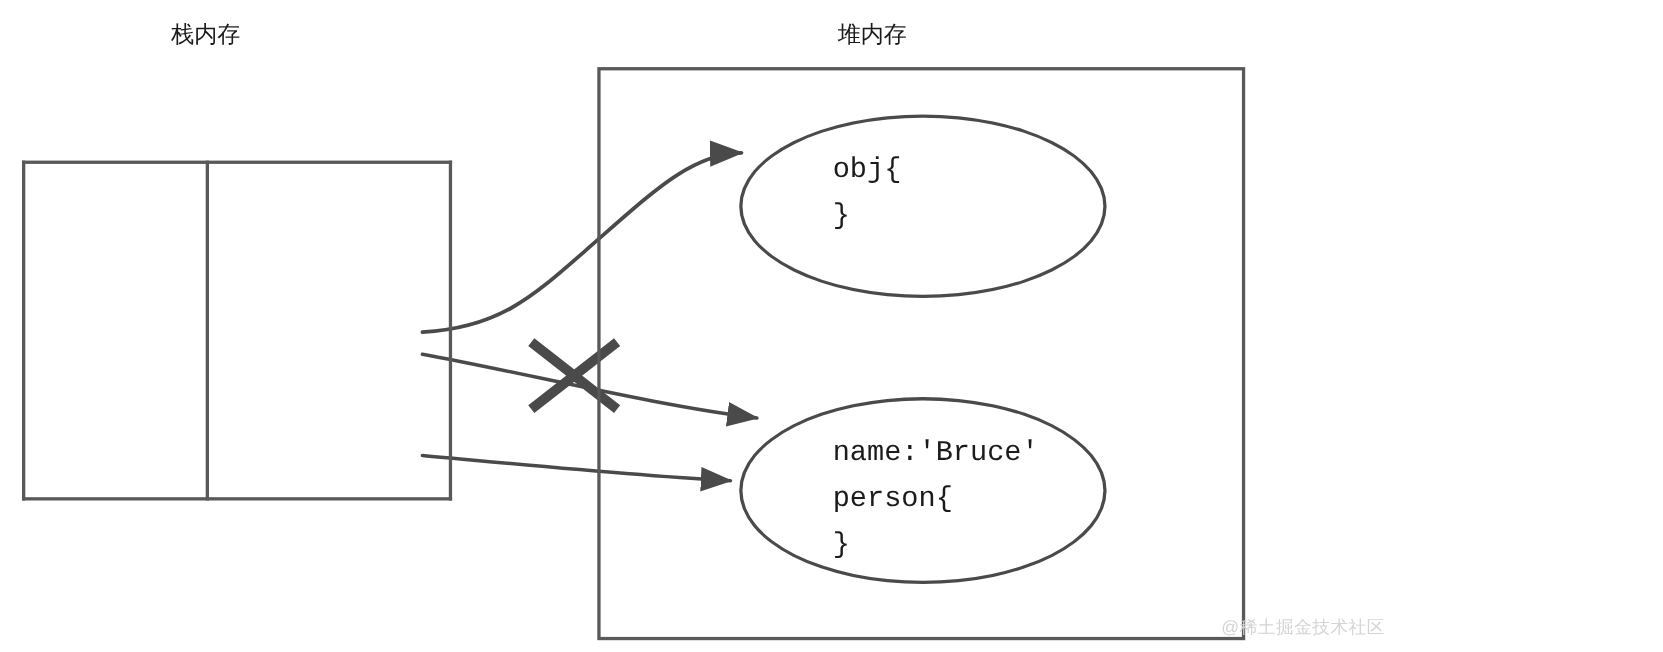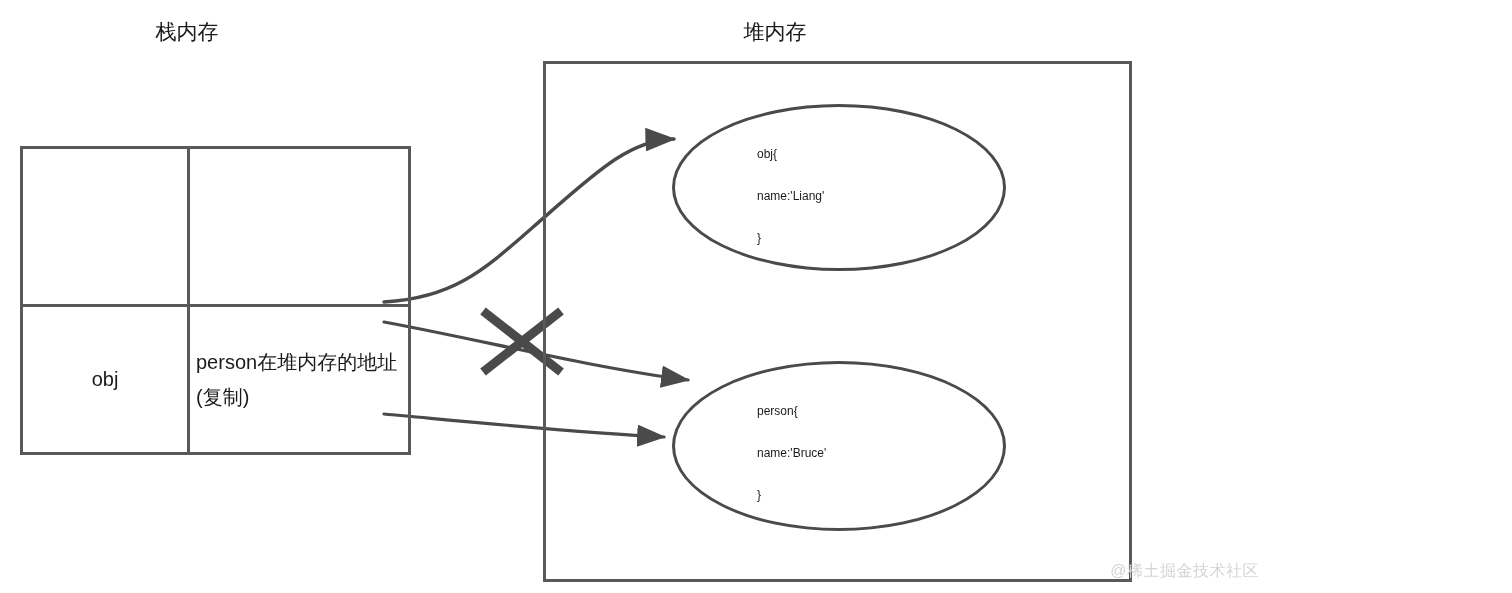--- a/index.html
+++ b/index.html
@@ -27,21 +27,21 @@
   
   .diagram-title {
     position: absolute;
     font-size: 21px;
     line-height: 26px;
     color: #1b1b1b;
     text-align: center;
     white-space: nowrap;
   }
   #stack-title { left: 90px; top: 19px; width: 170px; }
-  #heap-title  { left: 678px; top: 19px; width: 170px; }
+  #heap-title  { left: 696px; top: 19px; width: 170px; }
 
   
   #stack-table {
     position: absolute;
     left: 8px;
     top: 146px;
     width: 364px;
     height: 309px;
     border-collapse: collapse;
     table-layout: fixed;
@@ -85,24 +85,25 @@
     border: 3px solid #4a4a4a;
     border-radius: 50%;
     box-sizing: border-box;
     background: transparent;
   }
   #obj-ellipse    { left: 660px; top: 104px; width: 334px; height: 167px; }
   #person-ellipse { left: 660px; top: 361px; width: 334px; height: 170px; }
 
   .obj-text {
     position: absolute;
-    font-size: 12px;
+    font-size: 26px;
     line-height: 42px;
     color: #1b1b1b;
     white-space: nowrap;
+    font-family: Liberation Mono, monospace;
   }
   #obj-text-block    { left: 745px; top: 133px; }
   #person-text-block { left: 745px; top: 390px; }
 
   
   #watermark {
     position: absolute;
     right: 1px;
     bottom: 12px;
     font-size: 16px;
@@ -139,38 +140,33 @@
   <div class="diagram-title" id="stack-title">栈内存</div>
 
   <div class="diagram-title" id="heap-title">堆内存</div>
 
   <table id="stack-table">
     <tbody>
         <tr class="empty-row">
       <td class="key-cell"></td>
       <td class="val-cell val-center"></td>
     </tr>
-    <tr class="obj-row">
-      <td class="key-cell">obj</td>
-      <td class="val-cell val-left">person在堆内存的地址 (复制)</td>
-    </tr>
   </tbody>
     </table>
 
   <div id="heap-box"></div>
 
   <div class="heap-object" id="obj-ellipse"></div>
   <div class="obj-text" id="obj-text-block">
     <div>obj{</div>
-    <div>name:'Liang'</div>
     <div>}</div>
   </div>
 
   <div class="heap-object" id="person-ellipse"></div>
   <div class="obj-text" id="person-text-block">
+    <div>name:'Bruce'</div>
     <div>person{</div>
-    <div>name:'Bruce'</div>
     <div>}</div>
   </div>
 
   <div id="watermark">@稀土掘金技术社区</div>
 
 </div>
 
 </body></html>

